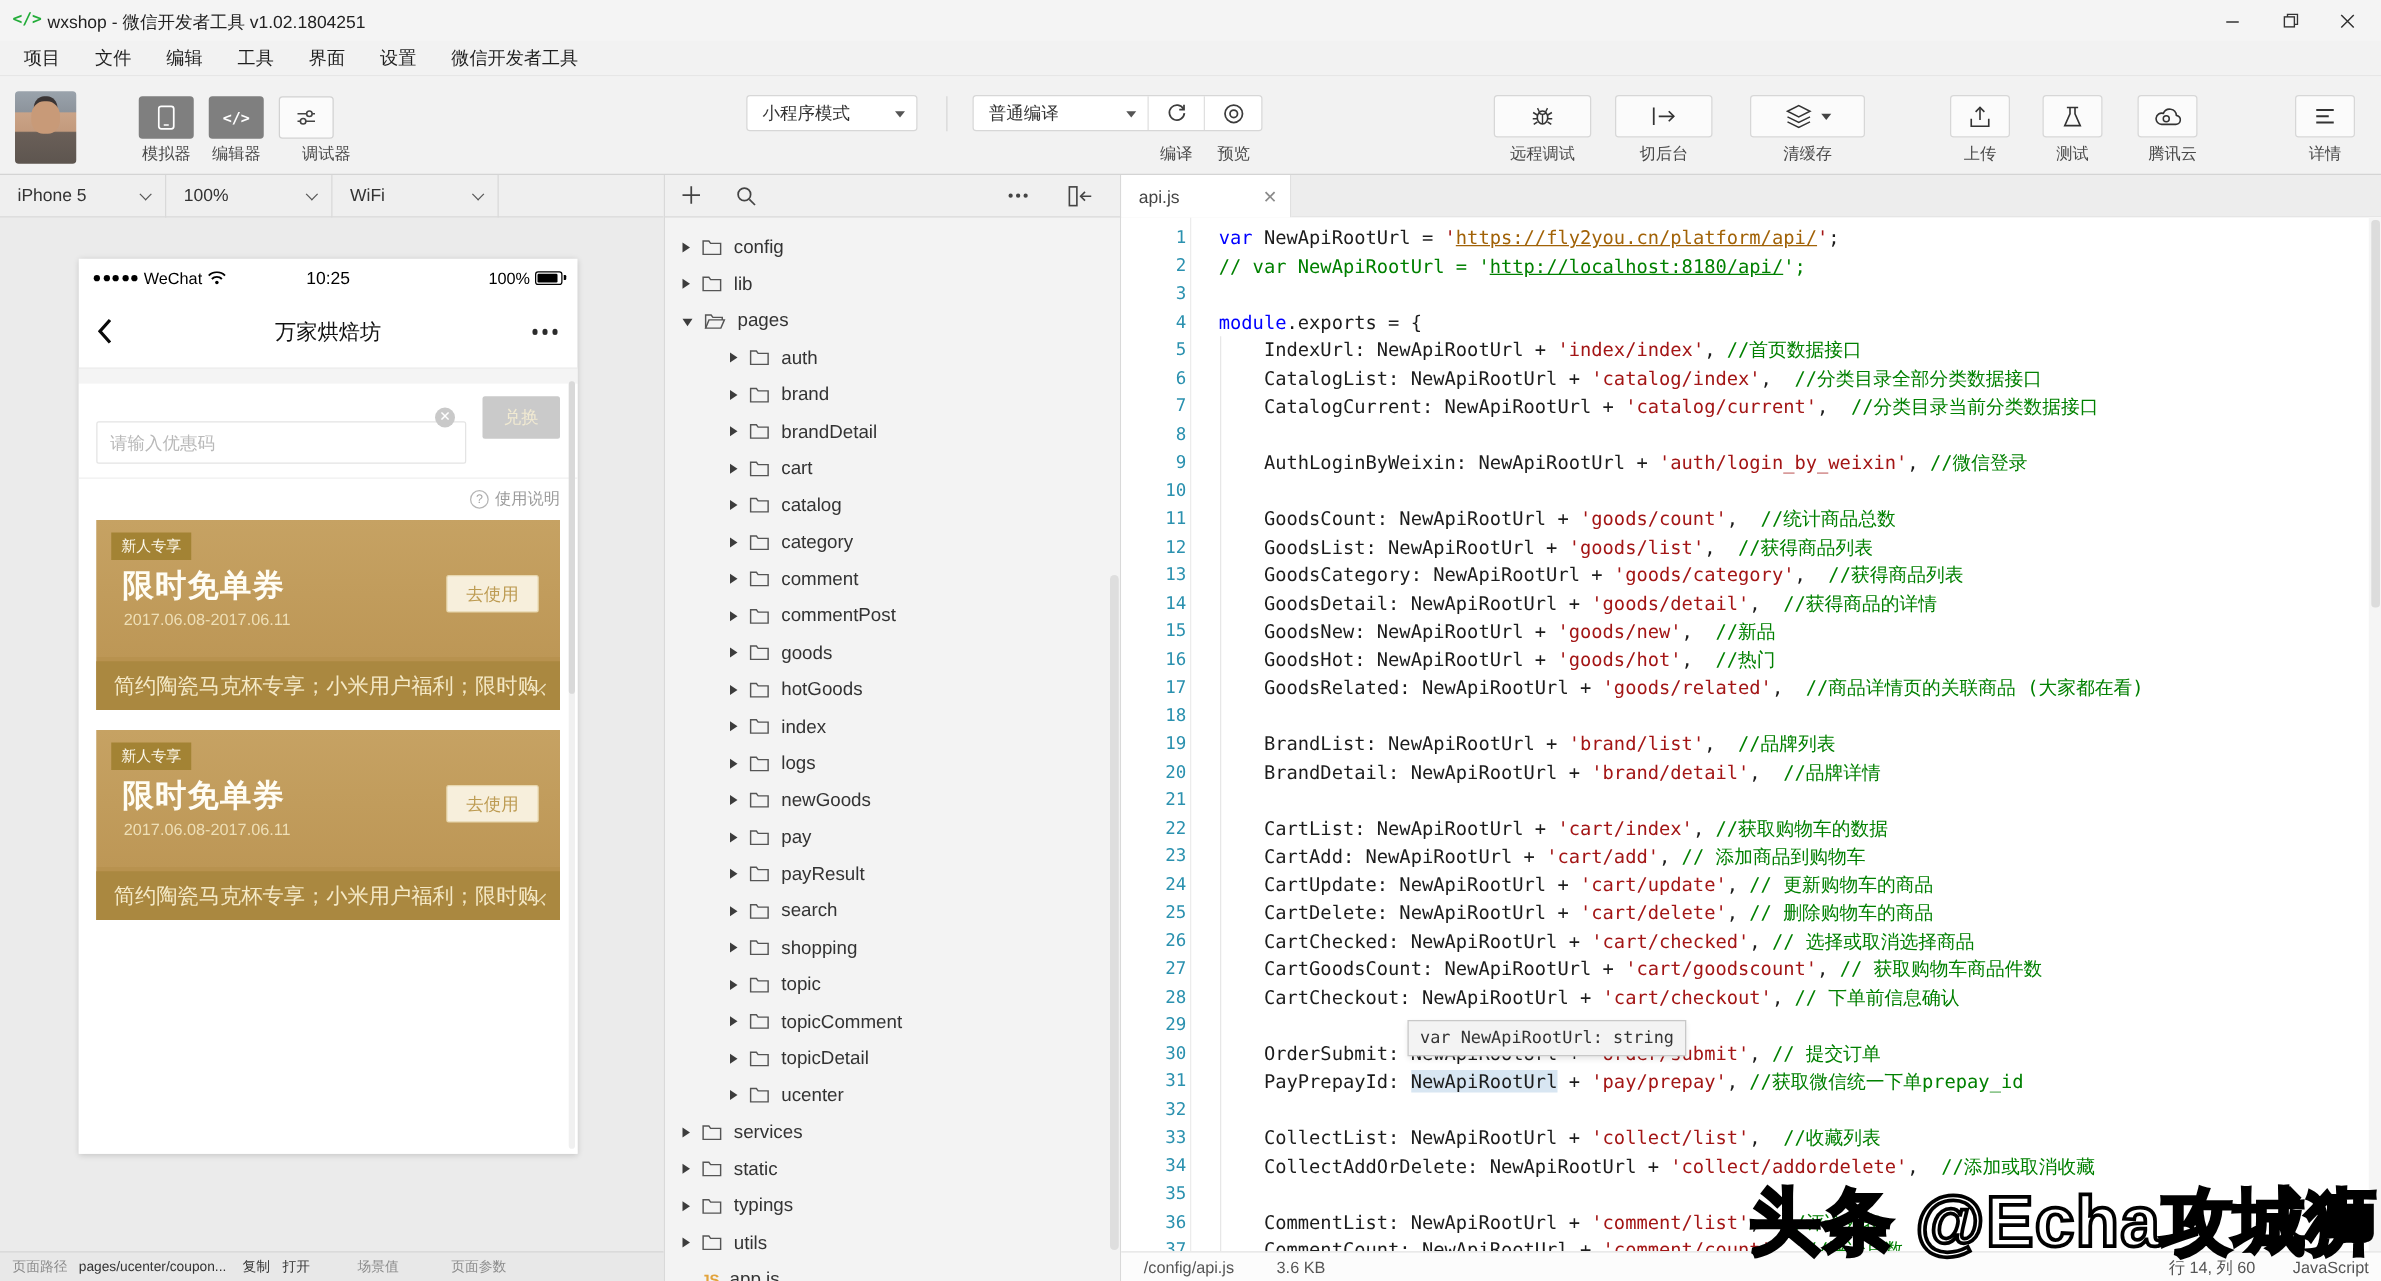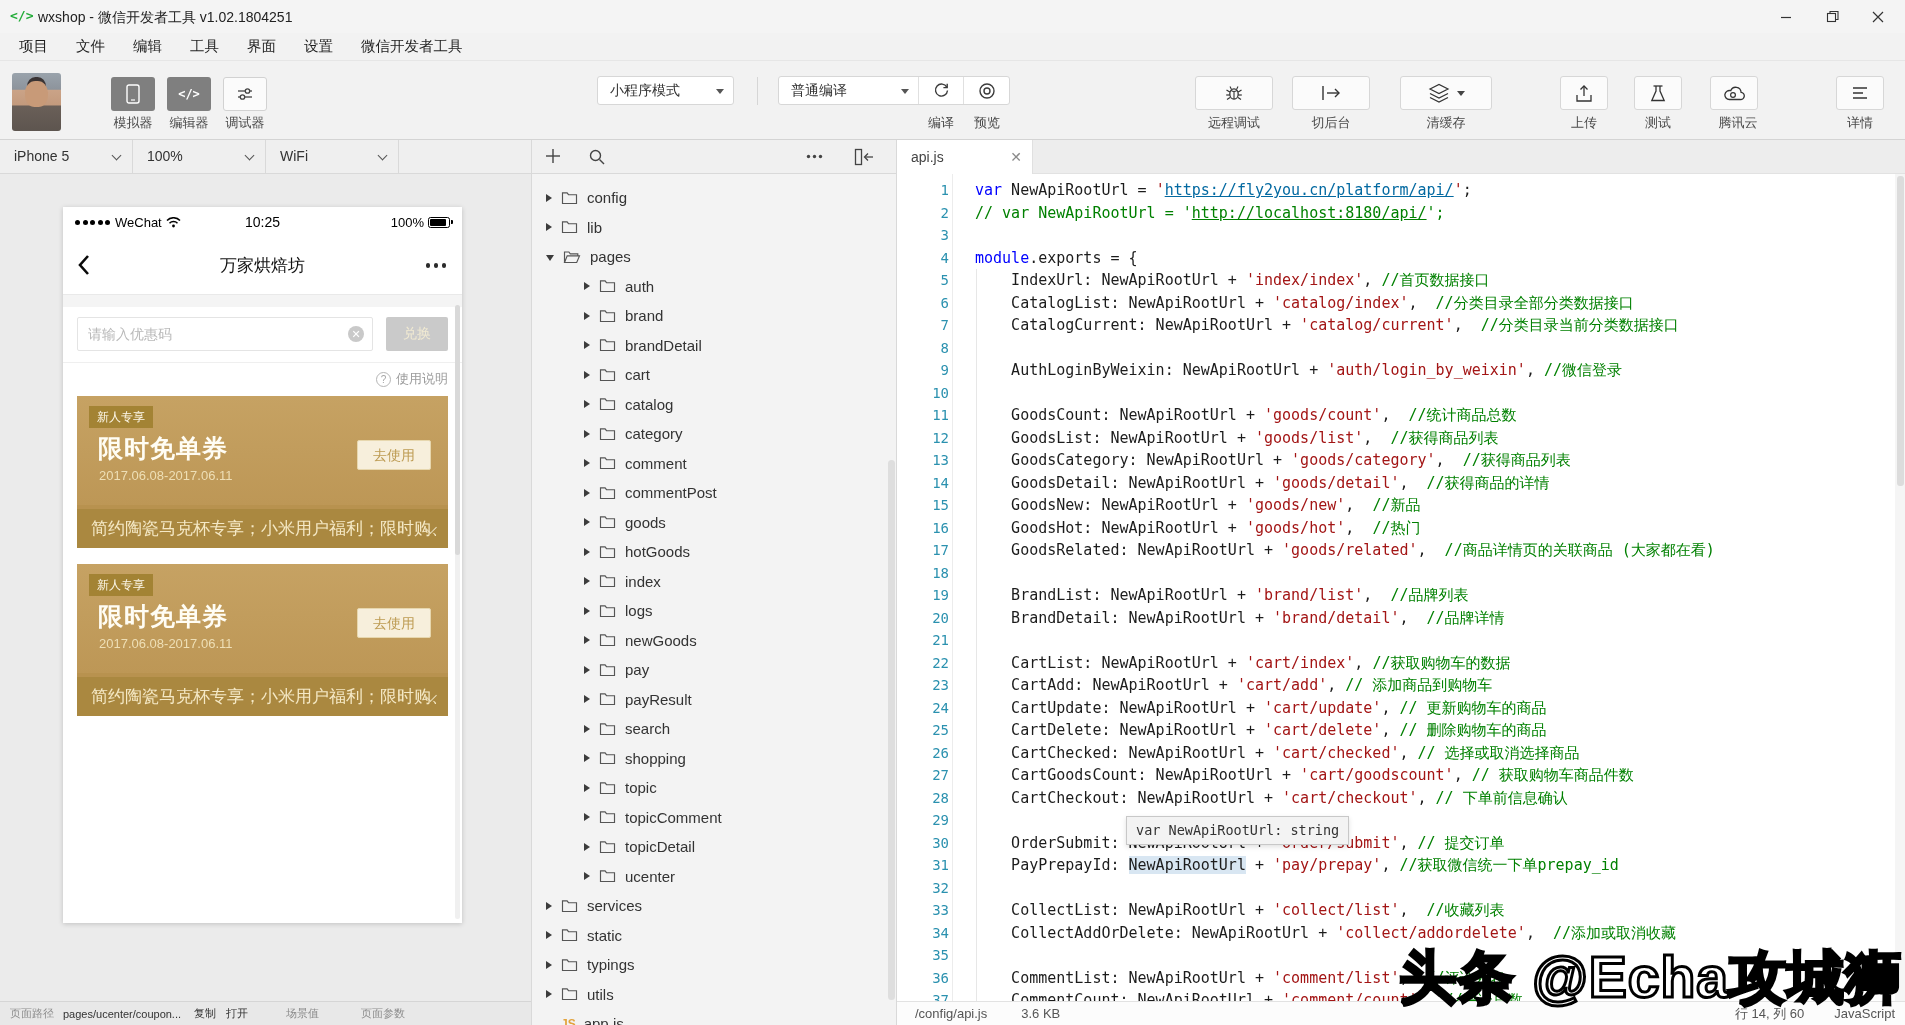--- a/index.html
+++ b/index.html
@@ -55,21 +55,21 @@
   #batt:after { content:""; position:absolute; right:-4px; top:2.5px; width:2.5px; height:4px; background:#000; border-radius:0 1px 1px 0; }
   #p-nav { position:relative; height:58px; border-bottom:1px solid #e9e9e9; display:flex; align-items:center; justify-content:center; }
   #p-nav-title { font-size:17px; color:#111; }
   #p-back { position:absolute; left:14px; top:17px; }
   #p-more { position:absolute; right:16px; top:26px; display:flex; gap:3.5px; }
   #p-more i { width:4.5px; height:4.5px; background:#2b2b2b; border-radius:50%; }
   #p-gap { height:12px; background:#f4f4f4; }
   #p-body { position:relative; height:616px; background:#fff; }
   #coupon-row { display:flex; padding:10px 14px 0 14px; gap:13px; }
   #coupon-input-wrap { position:relative; flex:1; }
-  #coupon-input { width:100%; height:34px; border:1px solid #e4e4e4; border-radius:2px; padding:0 30px 0 10px; font-size:14px; color:#333; background:#fff; outline:none; font-family:inherit; }
+  #coupon-input { width:100%; height:34px; border:1px solid #e4e4e4; border-radius:2px; padding:0 30px 0 10px; font-size:14px; color:#333; background:#fff; outline:none; font-family:inherit;margin-top:20px; }
   #coupon-input::placeholder { color:#b9b9b9; }
   #clear-ic { position:absolute; right:9px; top:9px; width:16px; height:16px; border-radius:50%; background:#c9c9c9; color:#fff; font-size:11px; line-height:16px; text-align:center; }
   #redeem-btn { width:62px; height:34px; background:#cacaca; color:#f1ead2; font-size:14px; border:none; border-radius:2px; font-family:inherit; }
   #p-div { margin-top:11px; border-top:1px solid #efefef; }
   #usage-row { display:flex; justify-content:flex-end; align-items:center; gap:5px; padding:7px 14px 2px 0; color:#9b9b9b; font-size:13px; }
   #usage-ic { width:15px; height:15px; border:1px solid #b5b5b5; border-radius:50%; color:#a5a5a5; font-size:10px; line-height:13px; text-align:center; }
   .coupon { position:relative; margin:6px 14px 0 14px; height:152px; background:linear-gradient(180deg,#c6a263 0%,#bd9756 72%,#b8924f 72%); }
   .coupon + .coupon { margin-top:16px; }
   .c-badge { position:absolute; left:12px; top:10px; background:#a38334; color:#fdf8ea; font-size:12px; padding:2.5px 8px; }
   .c-title { position:absolute; left:21px; top:36px; color:#fffdf4; font-size:25px; font-weight:bold; letter-spacing:1px; }
@@ -103,21 +103,21 @@
   #tab-active { width:136px; background:#fff; border-right:1px solid #e0e0e0; display:flex; align-items:center; padding:0 10px 0 14px; font-size:14px; color:#444; position:relative; top:0; height:34px; }
   #tab-close { margin-left:auto; color:#8a8a8a; font-size:14px; }
   #code-area { position:absolute; left:0; top:34px; right:0; bottom:24px; background:#fff; overflow:hidden; font-family:"DejaVu Sans Mono","Liberation Mono",monospace; font-size:15px; }
   #gutter-line { position:absolute; left:55px; top:0; bottom:0; width:1px; background:#ececec; }
   #indent-guide { position:absolute; left:79px; top:95px; height:743px; width:1px; background:#e7e7e7; }
   #code-lines { padding-top:5px; }
   .crow { display:flex; height:22.5px; line-height:22.5px; white-space:pre; }
   .ln { width:52px; text-align:right; color:#2b91af; flex:0 0 auto; font-size:14px; }
   .lc { margin-left:26px; }
   .tok-k { color:#0000ff; } .tok-p { color:#1c1c1c; }
-  .tok-s { color:#a31515; } .tok-su { color:#0369a1; text-decoration:underline;text-align:center; }
+  .tok-s { color:#a31515; } .tok-su { color:#a16207; text-decoration:underline;text-align:center; }
   .tok-c { color:#008000; } .tok-cu { color:#008000; text-decoration:underline; }
   .tok-hl { color:#1c1c1c; background:#d8e6f2; }
   #hover-tip { position:absolute; left:229px; top:642px; height:29px; background:#f3f3f3; border:1px solid #c8c8c8; box-shadow:0 2px 5px rgba(0,0,0,.12); font-family:"DejaVu Sans Mono","Liberation Mono",monospace; font-size:13.5px; color:#333; line-height:27px; padding:0 9px; white-space:nowrap; z-index:5; }
   #ed-scroll { position:absolute; right:0; top:34px; bottom:24px; width:10px; background:#f5f5f5; }
   #ed-scroll i { display:block; margin:2px 1.5px; width:7px; height:310px; background:#dcdcdc; border-radius:3px; }
   #ed-statusbar { position:absolute; left:0; bottom:0; right:0; height:24px; background:#fcfcfc; border-top:1px solid #e2e2e2; display:flex; align-items:center; font-size:13px; color:#555; padding:0 10px 0 18px; }
 
   
   #watermark { right:2px; bottom:8px; font-size:57px; font-weight:bold; color:#fff; -webkit-text-stroke:3px #000; letter-spacing:1px; white-space:nowrap; z-index:9; font-family:"Liberation Sans","DejaVu Sans",sans-serif; }
 
@@ -176,21 +176,21 @@
     <div class="abs tlab" style="left:144px">编辑器</div>
 
     <div class="abs toolbtn lite" style="left:223px">
       <svg width="16" height="16" viewBox="0 0 16 16">
           <line x1="1" y1="5" x2="15" y2="5" stroke="#444" stroke-width="1.3"></line>
           <circle cx="10.5" cy="5" r="2.2" fill="#fbfbfb" stroke="#444" stroke-width="1.3"></circle>
           <line x1="1" y1="11" x2="15" y2="11" stroke="#444" stroke-width="1.3"></line>
           <circle cx="5.5" cy="11" r="2.2" fill="#fbfbfb" stroke="#444" stroke-width="1.3"></circle>
         </svg>
     </div>
-    <div class="abs tlab" style="left:200px">调试器</div>
+    <div class="abs tlab" style="left:216px">调试器</div>
 
     <div class="abs selbox" style="left:597px;width:137px">
       <span>小程序模式</span>
       <span class="caret"></span>
     </div>
 
     <div class="abs" id="tb-sep"></div>
 
     <div class="abs" id="compile-group">
       <div id="compile-select">

